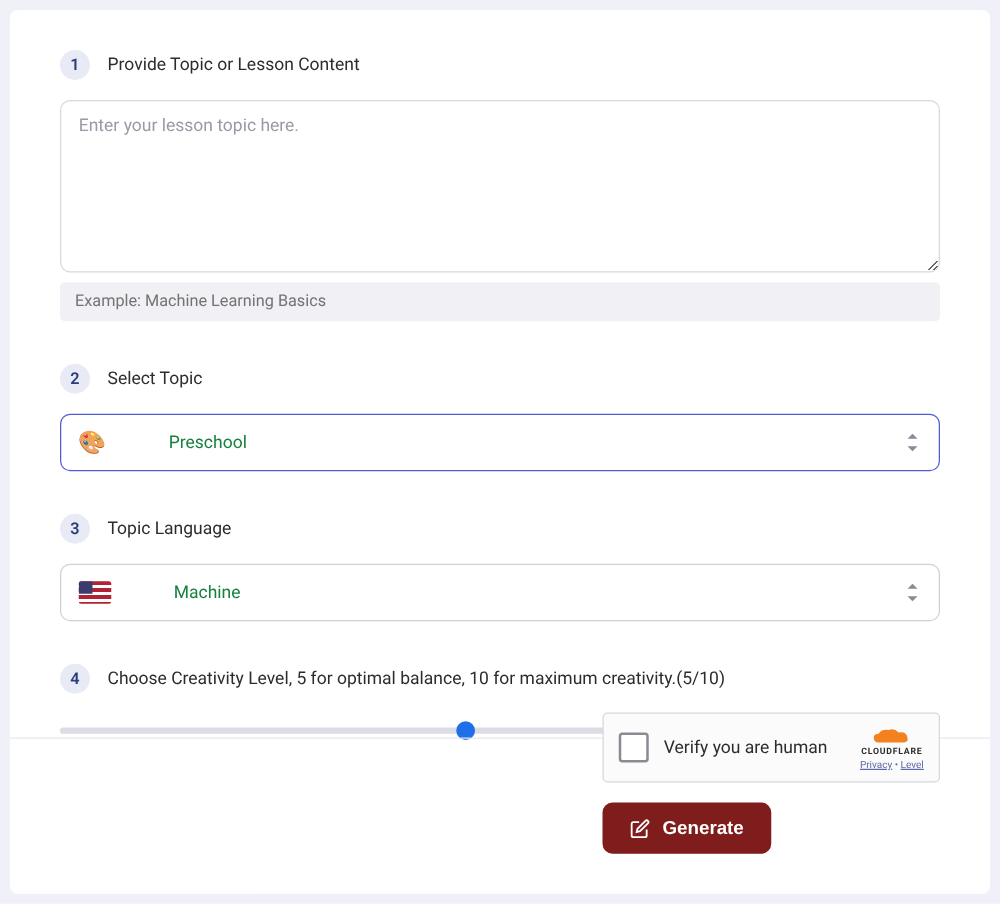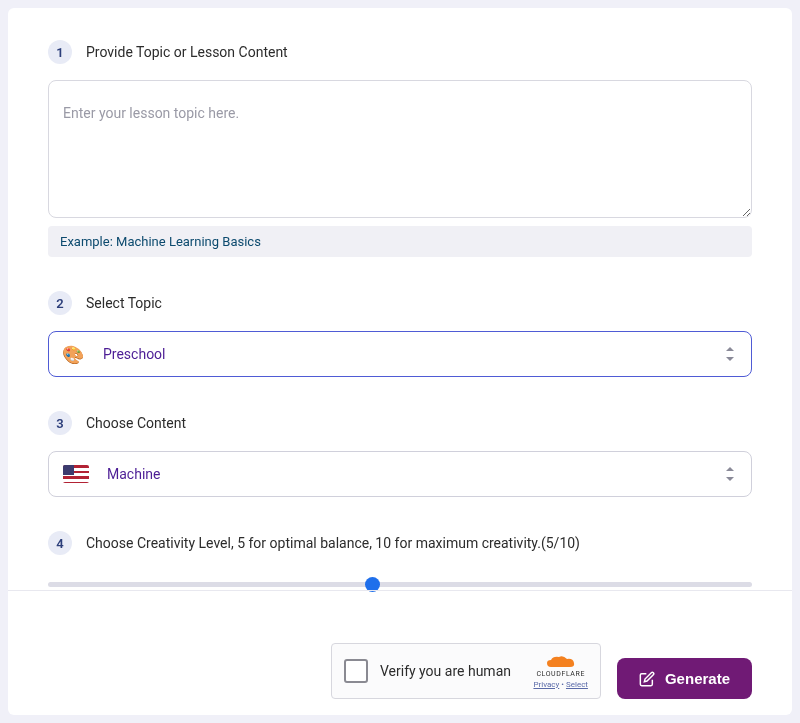--- a/index.html
+++ b/index.html
@@ -37,37 +37,37 @@
       justify-content: center;
     }
     .step-label {
       font-size: 14px;
       font-weight: 400;
       color: #2c2c2c;
     }
     .topic-textarea {
       width: 100%;
       height: 138px;
-      padding: 24px 14px;
+      padding: 12px 14px;
       border: 1px solid #d8d8e0;
       border-radius: 8px;
       font-size: 14px;
       font-family: inherit;
       color: #333;
       resize: both;
       outline: none;
     }
     .topic-textarea::placeholder {
       color: #9a9aa6;
     }
     .example-bar {
       background: #f0f0f5;
       padding: 8px 12px;
       font-size: 13px;
-      color: #0c4a6e;
+      color: #737373;
       margin-top: 4px;
       border-radius: 4px;
     }
     .section-spacer { margin-top: 34px; }
     .select-box {
       width: 100%;
       height: 46px;
       border: 1px solid #d0d0db;
       border-radius: 8px;
       display: flex;
@@ -84,22 +84,23 @@
     .select-icon {
       width: 22px;
       height: 22px;
       font-size: 18px;
       display: flex;
       align-items: center;
       justify-content: center;
     }
     .select-value {
       font-size: 14px;
-      color: #4c1d95;
+      color: #15803d;
       flex: 1;
+      margin-left: 32px;
     }
     .updown-icon {
       width: 14px;
       height: 18px;
       position: relative;
     }
     .updown-icon::before, .updown-icon::after {
       content: "";
       position: absolute;
       left: 3px;
@@ -166,24 +167,24 @@
     .divider {
       position: absolute;
       left: 0; right: 0;
       height: 1px;
       background: #e8e8ef;
       top: 582px;
     }
     .bottom-area {
       position: absolute;
       right: 40px;
-      bottom: 16px;
-      display: flex;
-      flex-direction: row;
-      align-items: flex-end;
+      bottom: 32px;
+      display: flex;
+      flex-direction: column;
+      align-items: flex-start;
       gap: 16px;
     }
     .captcha-box {
       width: 270px;
       height: 56px;
       border: 1px solid #d7d7de;
       border-radius: 4px;
       display: flex;
       align-items: center;
       padding: 0 12px 0 12px;
@@ -208,32 +209,32 @@
       align-items: center;
       gap: 2px;
     }
     .cf-logo {
       width: 32px; height: 14px;
       position: relative;
     }
     .cf-logo svg { width: 100%; height: 100%; }
     .cf-name {
       font-size: 7px;
-      font-weight: 400;
+      font-weight: 700;
       letter-spacing: 0.6px;
       color: #2c2c2c;
     }
     .cf-links {
       font-size: 8px;
       color: #5a6aa8;
     }
     .cf-links span { text-decoration: underline; cursor: pointer; }
     .cf-links .dot { text-decoration: none; padding: 0 2px; }
     .generate-btn {
-      background: #701a75;
+      background: #7f1d1d;
       color: #fff;
       border: none;
       border-radius: 8px;
       padding: 12px 22px;
       font-size: 15px;
       font-weight: 600;
       display: flex;
       align-items: center;
       gap: 10px;
       cursor: pointer;
@@ -262,21 +263,21 @@
   </div>
   <div class="select-box focused">
     <div class="select-icon">🎨</div>
     <div class="select-value">Preschool</div>
     <div class="updown-icon"></div>
   </div>
 
   
   <div class="step-header section-spacer">
     <div class="step-number">3</div>
-    <div class="step-label">Choose Content</div>
+    <div class="step-label">Topic Language</div>
   </div>
   <div class="select-box">
     <div class="flag-us"></div>
     <div class="select-value">Machine</div>
     <div class="updown-icon"></div>
   </div>
 
   
   <div class="step-header section-spacer">
     <div class="step-number">4</div>
@@ -295,21 +296,21 @@
       <div class="captcha-check"></div>
       <div class="captcha-label">Verify you are human</div>
       <div class="cf-brand">
         <div class="cf-logo">
           <svg viewBox="0 0 32 14">
               <path d="M6 12 Q2 12 2 8 Q2 5 6 5 Q8 1 14 2 Q18 0 22 4 Q28 3 29 8 Q30 12 25 12 Z" fill="#f48120"></path>
             </svg>
         </div>
         <div class="cf-name">CLOUDFLARE</div>
         <div class="cf-links">
-          <span>Privacy</span><span class="dot">•</span><span>Select</span>
+          <span>Privacy</span><span class="dot">•</span><span>Level</span>
         </div>
       </div>
     </div>
     <button class="generate-btn">
       <svg viewBox="0 0 24 24" fill="none" stroke="currentColor" stroke-width="2.2">
         <path d="M11 4H4a2 2 0 0 0-2 2v14a2 2 0 0 0 2 2h14a2 2 0 0 0 2-2v-7"></path>
         <path d="M18.5 2.5a2.12 2.12 0 0 1 3 3L12 15l-4 1 1-4 9.5-9.5z"></path>
       </svg>
       <span>Generate</span>
     </button>

